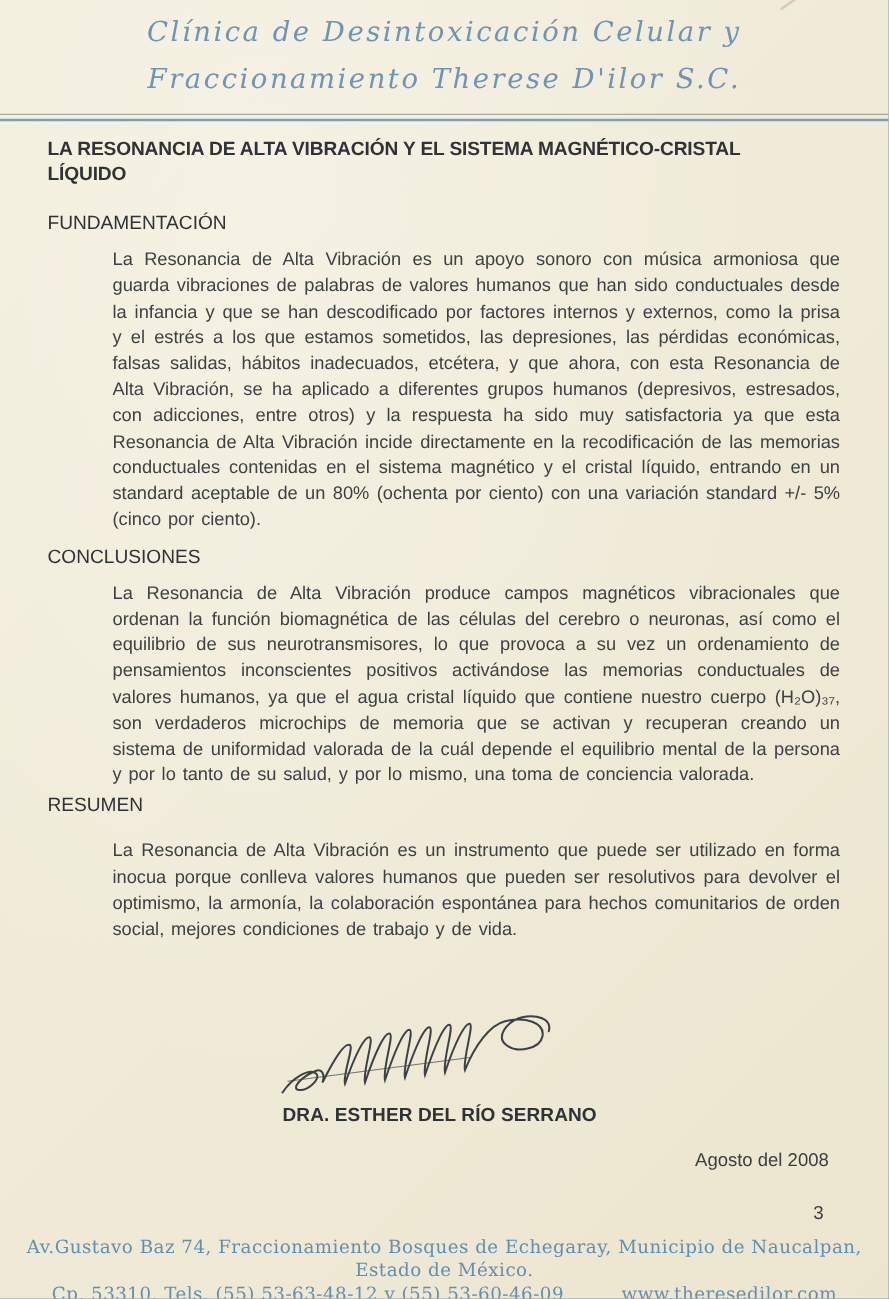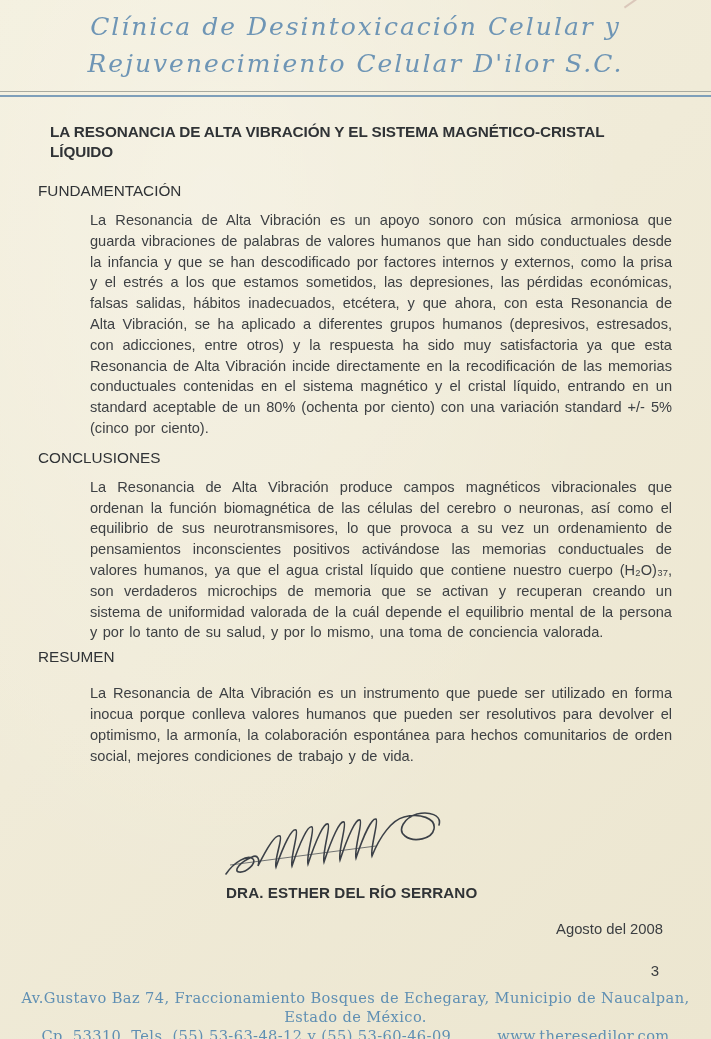--- a/index.html
+++ b/index.html
@@ -13,36 +13,36 @@
     overflow:hidden;
     font-family:"Liberation Sans","DejaVu Sans",sans-serif;
     color:#3e4144;
   }
   
   .letterhead{position:absolute;top:8px;left:0;right:0;text-align:center;}
   .script{
     font-family:"DejaVu Serif","Liberation Serif",serif;
     font-style:italic;
     color:#6e95b5;
-    font-size:25px;
+    font-size:22px;
     line-height:37px;
     letter-spacing:2px;
     text-align:center;
   }
   .rule{position:absolute;left:0;right:0;}
   .rule-gray{top:91px;height:1px;background:#a8aaa0;}
   .rule-blue{top:95px;height:2px;background:#7e9fba;}
   .artifact{
     position:absolute;top:2px;right:72px;width:16px;height:2px;
     background:#c9a9a0;opacity:.55;transform:rotate(-35deg);
   }
   
   .content{position:absolute;top:110px;left:38px;width:635px;}
   .doc-title{
-    margin:12px;max-width:600px;
+    margin:0;max-width:600px;
     font-size:15.3px;font-weight:bold;line-height:19.5px;
     color:#303336;letter-spacing:-0.1px;
   }
   .sec-heading{
     margin:20px 0 0 0;
     font-size:15.3px;font-weight:normal;line-height:19px;
     color:#303336;
   }
   .sec-heading.h2{margin-top:9px;}
   .sec-heading.h3{margin-top:4px;}
@@ -74,21 +74,21 @@
 </style>
 </head>
 <body>
 
 <div class="page">
 
   <div class="artifact"></div>
 
   <div class="letterhead">
     <div class="script">Clínica de Desintoxicación Celular y</div>
-    <div class="script">Rejuvenecimiento Celular D'ilor S.C.</div>
+    <div class="script">Fraccionamiento Therese D'ilor S.C.</div>
   </div>
 
   <div class="rule rule-gray"></div>
   <div class="rule rule-blue"></div>
 
   <div class="content">
     <h1 class="doc-title">LA RESONANCIA DE ALTA VIBRACIÓN Y EL SISTEMA MAGNÉTICO-CRISTAL LÍQUIDO</h1>
 
     <h2 class="sec-heading h1">FUNDAMENTACIÓN</h2>
     <p class="sec-body b1">La Resonancia de Alta Vibración es un apoyo sonoro con música armoniosa que guarda vibraciones de palabras de valores humanos que han sido conductuales desde la infancia y que se han descodificado por factores internos y externos, como la prisa y el estrés a los que estamos sometidos, las depresiones, las pérdidas económicas, falsas salidas, hábitos inadecuados, etcétera, y que ahora, con esta Resonancia de Alta Vibración, se ha aplicado a diferentes grupos humanos (depresivos, estresados, con adicciones, entre otros) y la respuesta ha sido muy satisfactoria ya que esta Resonancia de Alta Vibración incide directamente en la recodificación de las memorias conductuales contenidas en el sistema magnético y el cristal líquido,  entrando en un standard aceptable de un 80% (ochenta por ciento) con una variación standard +/- 5% (cinco por ciento).</p>

